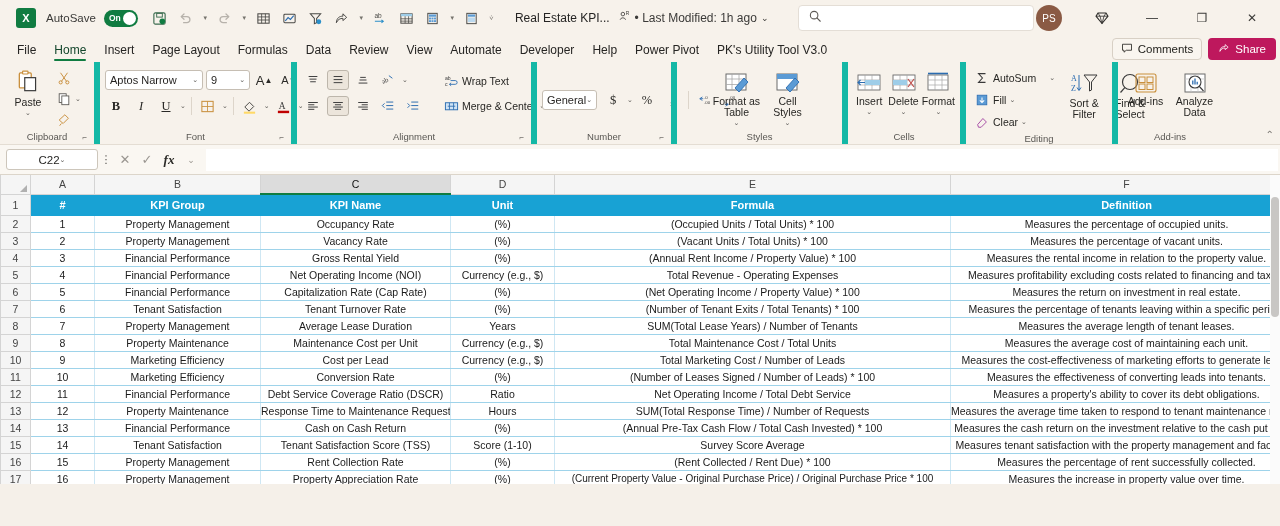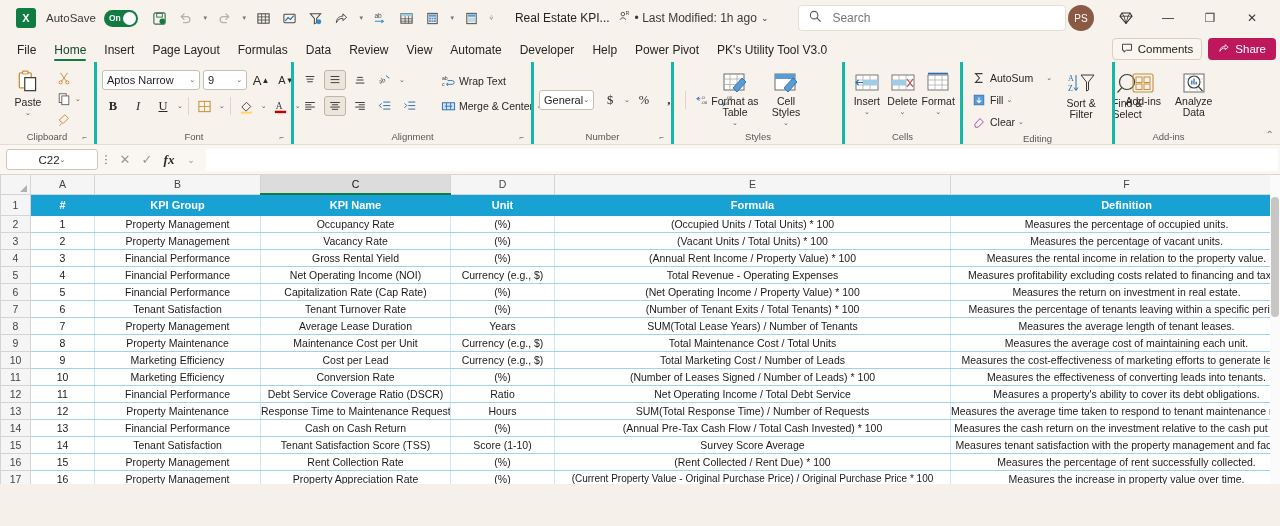--- a/index.html
+++ b/index.html
@@ -49,21 +49,21 @@
     display: flex; align-items: center; gap: 4px; }
   .search-box {
     width: 316px; height: 26px; background: #fff; border-radius: 4px;
     display: flex; align-items: center; padding: 0 9px; gap: 8px;
     margin-left: 28px; border: 1px solid #e4ded6;
   }
   .search-box input {
     border: none; outline: none; font-size: 12px; color: #605e5c;
     background: transparent; width: 100%; font-family: "Liberation Sans", sans-serif;
   }
-  .tb-right { margin-left: auto; display: flex; align-items: center; gap: 2px; padding-right: 2px;}
+  .tb-right { margin-left: auto; display: flex; align-items: center; gap: 10px; padding-right: 2px;}
   .avatar {
     width: 26px; height: 26px; border-radius: 50%; background: #8a5a44;
     color: #fff; font-size: 10px; display: flex; align-items: center; justify-content: center;
     margin-right: 10px; flex:none;
   }
   .winbtn {
     width: 40px; height: 30px; display: flex; align-items: center; justify-content: center;
     color: #3b3a38; font-size: 12px; flex: none;
   }
 
@@ -91,21 +91,21 @@
     font-size: 11.5px; color: #fff; background: #be185d; border-radius: 4px;
     padding: 2px 10px; display: flex; align-items: center; gap: 5px; height: 22px;
   }
 
   
   .ribbon {
     height: 83px; background: #f7f2eb; display: flex; align-items: stretch;
     border-bottom: 1px solid #e4ddd3; position: relative;
   }
   .rgroup { display: flex; flex-direction: column; position: relative; padding: 3px 5px 0 5px; }
-  .rgroup + .rgroup { border-left: 3px solid #14b8a6; }
+  .rgroup + .rgroup { border-left: 6px solid #14b8a6; }
   .rgroup-body { flex: 1; display: flex; align-items: flex-start; gap: 2px; }
   .rgroup-label {
     font-size: 9.5px; color: #595753; text-align: center; height: 14px; line-height: 14px;
     position: relative;
   }
   .rgroup-label .dlg {
     position: absolute; right: 2px; top: 1px; font-size: 8px; color: #77746f;
   }
   .bigbtn {
     display: flex; flex-direction: column; align-items: center; justify-content: flex-start;
@@ -307,21 +307,20 @@
       <span style="font-size:9px;">⌄</span>
     </div>
 
     <div class="search-box">
       <span>
         <svg width="14" height="14" viewBox="0 0 16 16">
             <circle cx="7" cy="7" r="4.3" fill="none" stroke="#5d5a56" stroke-width="1.25"></circle>
             <path d="M10.2 10.2 L14 14" stroke="#5d5a56" stroke-width="1.25" stroke-linecap="round"></path>
           </svg>
       </span>
-      <input type="text" placeholder="Search" style="">
     </div>
 
     <div class="tb-right">
       <div class="avatar">PS</div>
       <div class="winbtn">
         <svg width="16" height="16" viewBox="0 0 16 16">
             <path d="M4 3 H12 L14 6.2 L8 13.5 L2 6.2 Z" fill="none" stroke="#2c2b28" stroke-width="1.05"></path>
             <path d="M2 6.2 H14 M4 3 L6 6.2 L8 13.5 M12 3 L10 6.2 L8 13.5" fill="none" stroke="#2c2b28" stroke-width="0.8"></path>
           </svg>
       </div>

